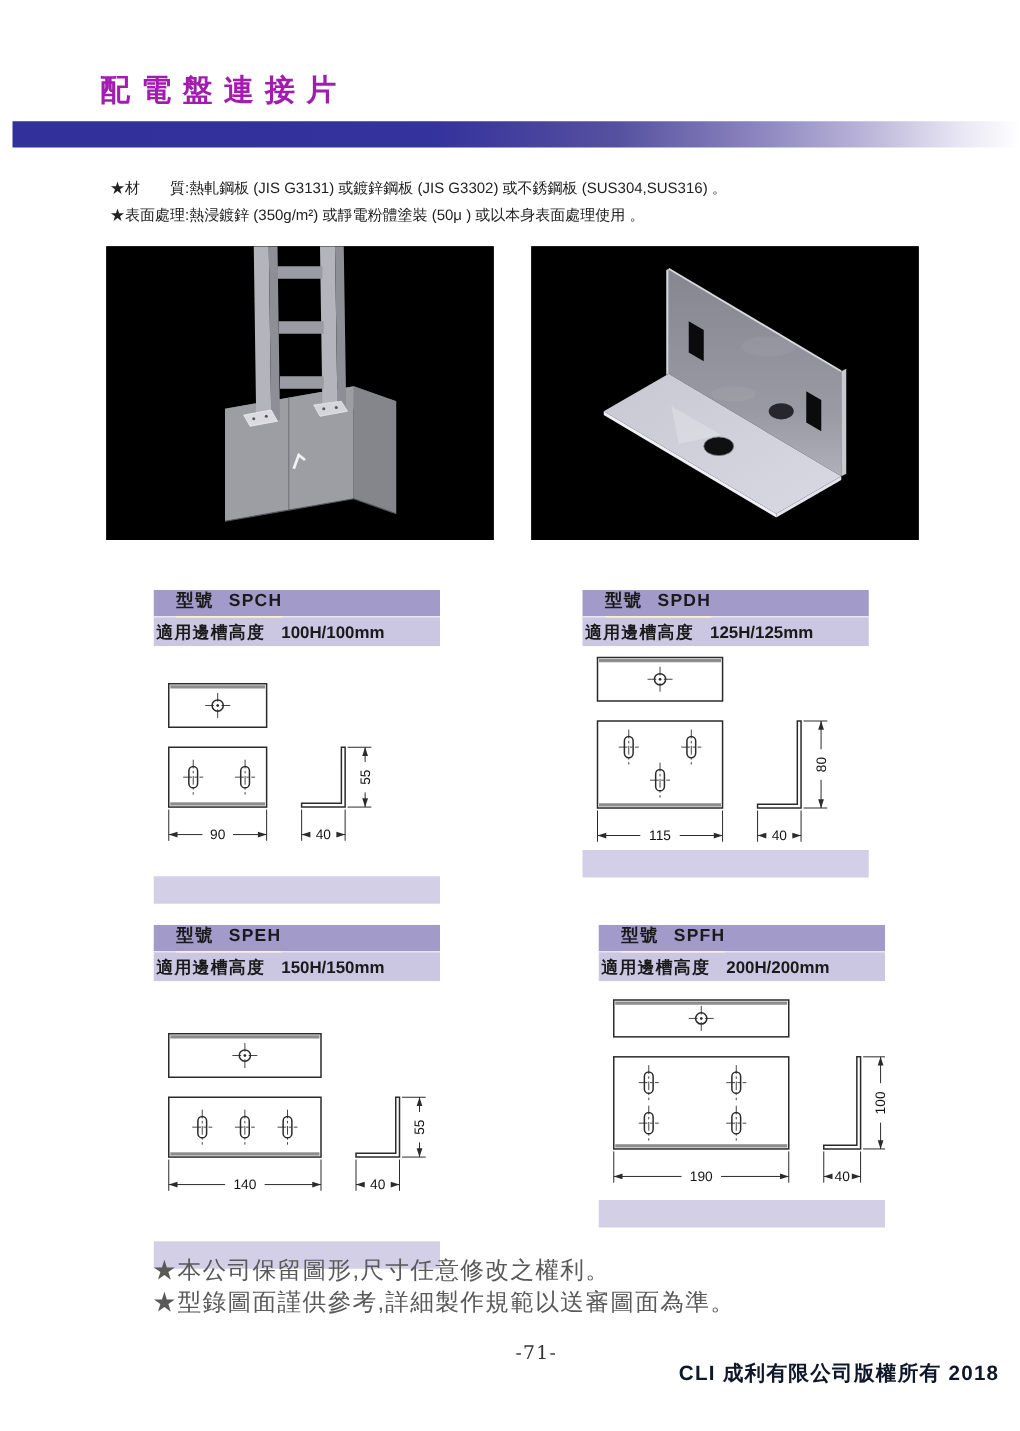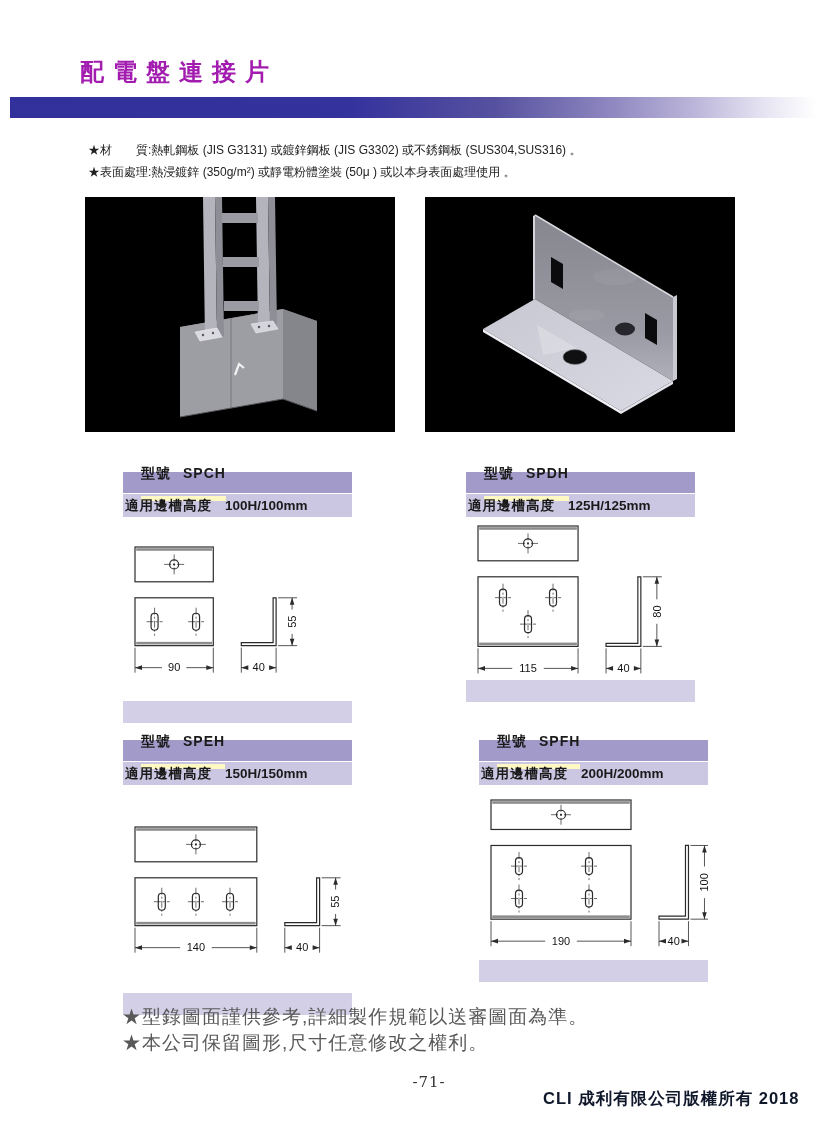--- a/index.html
+++ b/index.html
@@ -9,21 +9,21 @@
          letter-spacing:9px;color:#a21caf;font-family:"DejaVu Serif",serif;white-space:nowrap;}
   .title-bar{position:absolute;left:10px;top:97px;width:806px;height:21px;
          background:linear-gradient(90deg,#32319b 0%,#34329d 42%,#56519f 60%,#8c85bf 74%,#bcb6da 85%,#e8e6f3 94%,#ffffff 100%);}
   .specs{position:absolute;left:88px;top:139px;font-size:12px;line-height:22px;color:#222;white-space:nowrap;}
   .photo{position:absolute;top:197px;width:310px;height:235px;background:#000;}
   .photo.left{left:85px;} .photo.right{left:425px;}
   .panel{position:absolute;width:229px;}
   .p-row1{height:22px;background:#a29ac9;display:flex;align-items:center;
           padding-left:18px;box-sizing:border-box;font-size:14px;font-weight:bold;
           border-bottom:1px solid #fff;}
-  .p-underline{border-bottom:5px solid #fef9c3;padding-bottom:13px;letter-spacing:1px;}
+  .p-underline{border-bottom:1px solid #fef9c3;padding-bottom:3px;letter-spacing:1px;}
   .p-gap{display:inline-block;width:12px;}
   .p-row2{height:23px;background:#cbc7e2;display:flex;align-items:center;
           padding-left:2px;box-sizing:border-box;font-size:13.5px;font-weight:bold;letter-spacing:1px;}
   .p-fitval{margin-left:13px;letter-spacing:0;font-weight:bold;}
   .p-draw{display:flex;align-items:center;justify-content:center;background:#fff;}
   .p-bar{height:22px;background:#d3cfe6;}
   .notes{position:absolute;left:122px;top:1004px;font-size:19px;line-height:26px;
          color:#595959;letter-spacing:1px;white-space:nowrap;}
   .pagenum{position:absolute;left:0;top:1073px;width:100%;text-align:center;
          font-family:"DejaVu Serif",serif;font-size:15px;letter-spacing:1px;color:#333;padding-left:21px;}
@@ -323,19 +323,19 @@
             <polygon class="ar" points="180,149.15789473684208 187,146.85789473684207 187,151.4578947368421"></polygon>
             <polygon class="ar" points="209.4736842105263,149.15789473684208 202.4736842105263,146.85789473684207 202.4736842105263,151.4578947368421"></polygon>
             <text class="dt" x="194.73684210526315" y="152.9578947368421" text-anchor="middle">40</text>
           </svg>
         </div>
     <div class="p-bar"></div>
   </div>
     </div>
 
   <div class="notes">
+    <div>★本公司保留圖形,尺寸任意修改之權利。</div>
     <div>★型錄圖面謹供參考,詳細製作規範以送審圖面為準。</div>
-    <div>★本公司保留圖形,尺寸任意修改之權利。</div>
   </div>
 
   <div class="pagenum">-71-</div>
   <div class="copyright">CLI 成利有限公司版權所有 2018</div>
 </div>
 
 </body></html>

